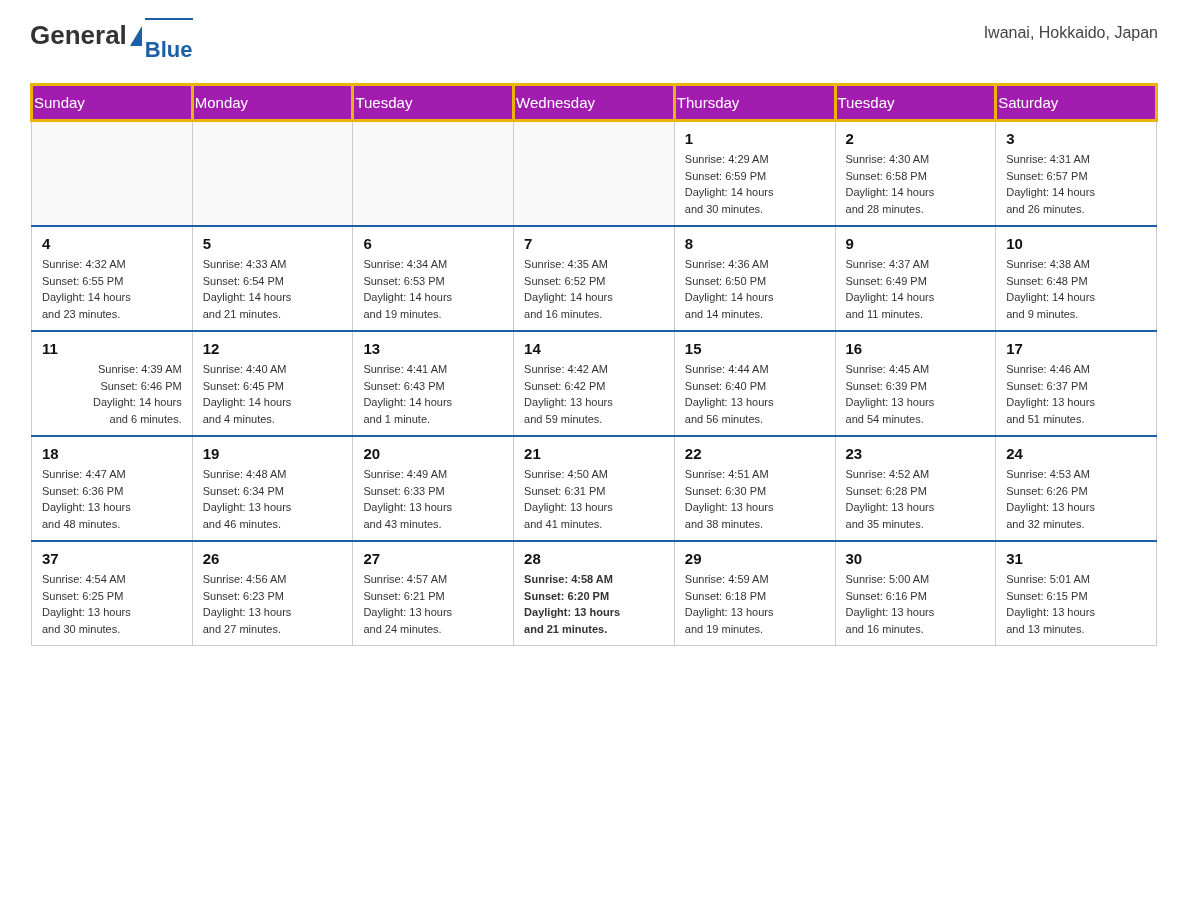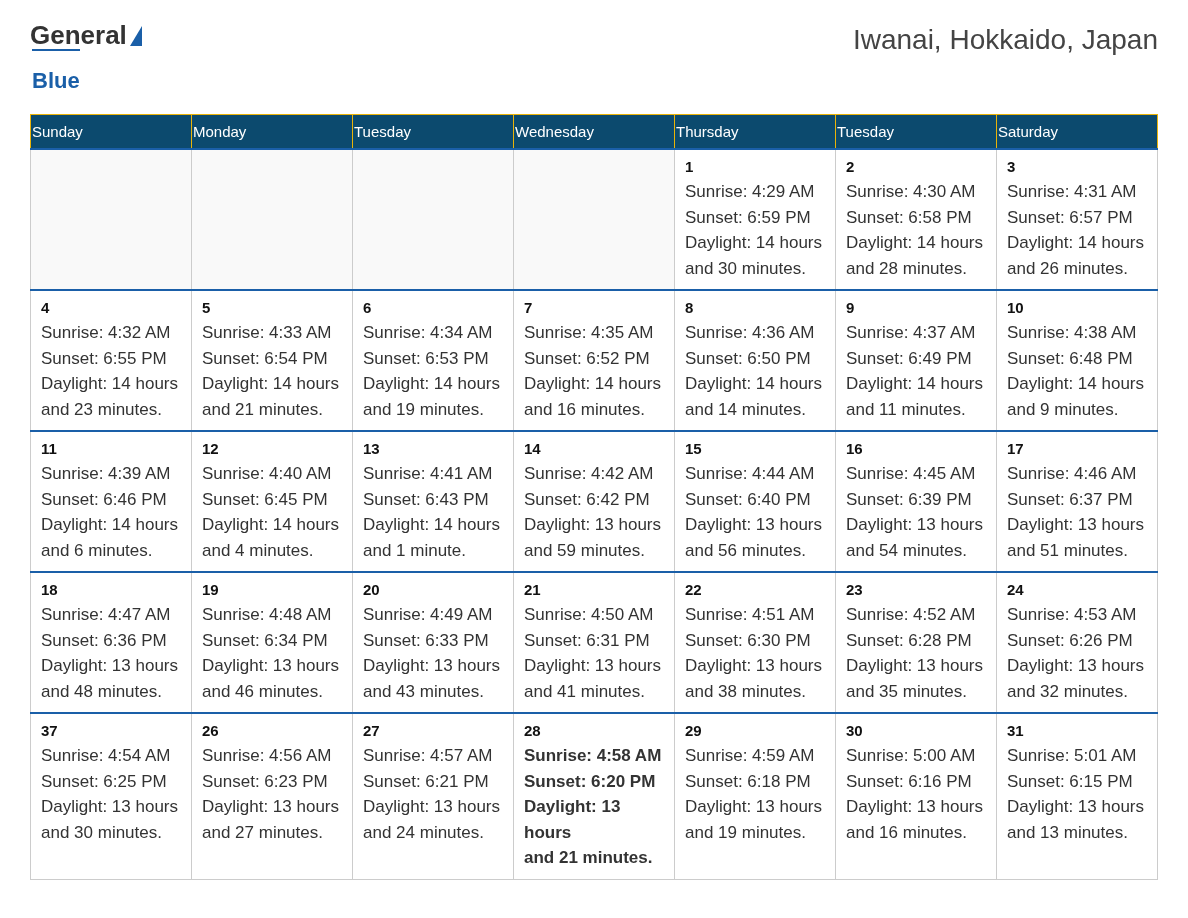--- a/index.html
+++ b/index.html
@@ -11,21 +11,20 @@
       min-height: 918px;
     }
     .header-section {
       display: flex;
       justify-content: space-between;
       align-items: flex-start;
       margin-bottom: 20px;
     }
     .logo-area {
       display: flex;
-      flex-direction: column;
       align-items: flex-start;
     }
     .logo-text {
       font-size: 26px;
       font-weight: bold;
       color: #333;
       display: flex;
       align-items: center;
       gap: 2px;
     }
@@ -34,37 +33,37 @@
     .title-area {
       text-align: right;
     }
     .main-title {
       font-size: 52px;
       font-weight: 300;
       color: #222;
       line-height: 1.1;
     }
     .subtitle {
-      font-size: 28px;
+      font-size: 16px;
       color: #444;
       margin-top: 4px;
     }
     .calendar-table {
       width: 100%;
       border-collapse: collapse;
       border: 1px solid #aaa;
     }
     .calendar-table th {
-      background-color: #0c4a6e;
+      background-color: #a21caf;
       color: #fff;
       font-size: 15px;
       font-weight: normal;
       padding: 8px 1px;
       text-align: left;
-      border: 1px solid #eab308;
+      border: 3px solid #eab308;
     }
     .calendar-table td {
       vertical-align: top;
       padding: 8px 10px;
       border: 1px solid #ccc;
       width: 14.28%;
       min-height: 100px;
       font-size: 13px;
       color: #222;
     }
@@ -72,21 +71,21 @@
       border-top: 2px solid #1a5fa8;
     }
     .day-number {
       font-size: 15px;
       font-weight: bold;
       color: #111;
       display: block;
       margin-bottom: 4px;
     }
     .day-info {
-      font-size: 17px;
+      font-size: 11px;
       color: #333;
       line-height: 1.5;
     }
     .empty-cell {
       background: #f9f9f9;
     }
   </style>
 </head>
 <body>
 
@@ -192,21 +191,21 @@
           <span class="day-number">10</span>
           <div class="day-info" style="white-space: pre-line;">Sunrise: 4:38 AM
 Sunset: 6:48 PM
 Daylight: 14 hours
 and 9 minutes.</div>
         </td>
       </tr>
       <tr class="week-row">
         <td>
           <span class="day-number">11</span>
-          <div class="day-info" style="white-space: pre-line;">Sunrise: 4:39 AM
+          <div class="day-info" style="white-space: pre-line; text-align: right;">Sunrise: 4:39 AM
 Sunset: 6:46 PM
 Daylight: 14 hours
 and 6 minutes.</div>
         </td>
         <td>
           <span class="day-number">12</span>
           <div class="day-info" style="white-space: pre-line;">Sunrise: 4:40 AM
 Sunset: 6:45 PM
 Daylight: 14 hours
 and 4 minutes.</div>

